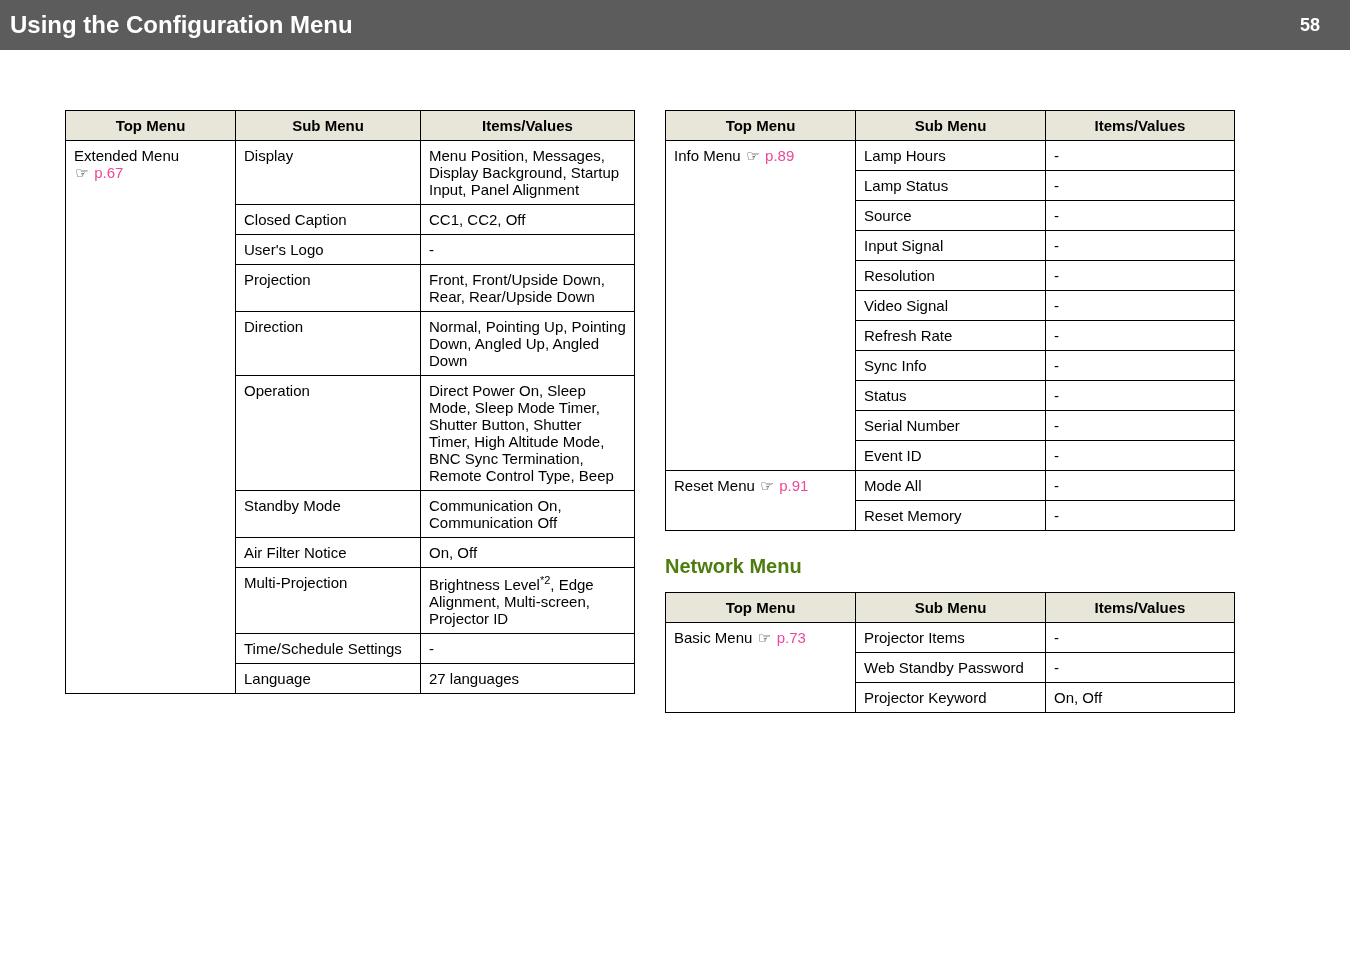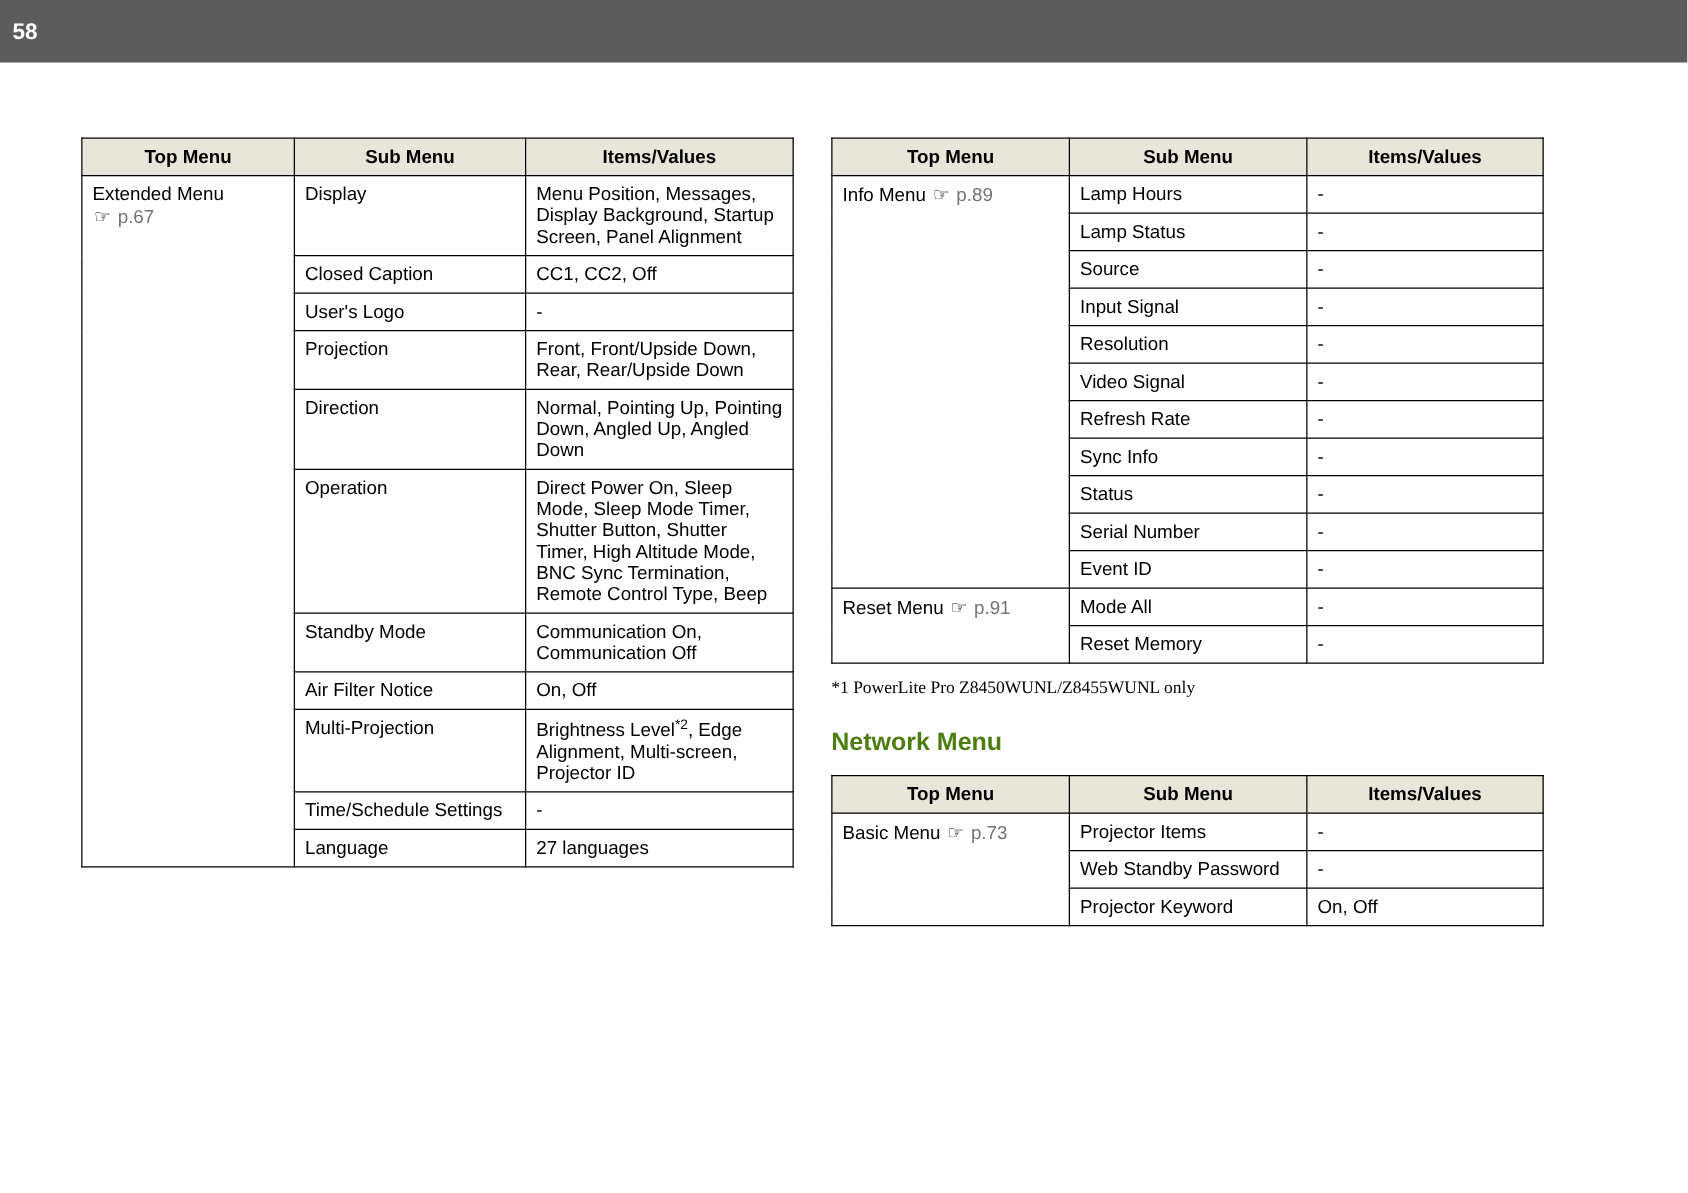--- a/index.html
+++ b/index.html
@@ -49,21 +49,21 @@
     font-weight: 700;
     text-align: center;
   }
   td {
     border: 1px solid #000;
     padding: 6px 8px;
     vertical-align: top;
     font-family: -apple-system, BlinkMacSystemFont, "Segoe UI", Arial, sans-serif;
   }
   .link {
-    color: #737373;
+    color: #ec4899;
   }
   .hand {
     display: inline-block;
     width: 16px;
     text-align: center;
   }
   .section-heading {
     color: #4d7c0f;
     font-size: 20px;
     font-weight: 700;
@@ -74,20 +74,21 @@
     font-family: Georgia, "Times New Roman", serif;
     font-size: 14px;
     margin: 12px 0 2px 0;
   }
   .sup { vertical-align: super; font-size: 11px; }
 </style>
 </head>
 <body>
 
 <div class="header-band">
+  <span class="header-title">Using the Configuration Menu</span>
   <span class="page-number">58</span>
 </div>
 
 <div class="content">
 
   <div class="col">
     <table>
       <thead>
         <tr>
           <th style="width:170px">Top Menu</th>
@@ -96,21 +97,21 @@
         </tr>
       </thead>
       <tbody>
         <tr>
           <td rowspan="11">
             <span>Extended Menu</span><br>
             <span class="hand">☞</span>
             <span class="link">p.67</span>
           </td>
           <td>Display</td>
-          <td>Menu Position, Messages, Display Background, Startup Screen, Panel Alignment</td>
+          <td>Menu Position, Messages, Display Background, Startup Input, Panel Alignment</td>
         </tr>
         <tr>
           <td>Closed Caption</td>
           <td>CC1, CC2, Off</td>
         </tr>
         <tr>
           <td>User's Logo</td>
           <td>-</td>
         </tr>
         <tr>
@@ -217,21 +218,20 @@
           <td>Mode All</td>
           <td>-</td>
         </tr>
         <tr>
             <td>Reset Memory</td>
             <td>-</td>
           </tr>
       </tbody>
     </table>
 
-    <p class="footnote">*1  PowerLite Pro Z8450WUNL/Z8455WUNL only</p>
 
     <h2 class="section-heading">Network Menu</h2>
 
     <table>
       <thead>
         <tr>
           <th style="width:190px">Top Menu</th>
           <th style="width:190px">Sub Menu</th>
           <th>Items/Values</th>
         </tr>

